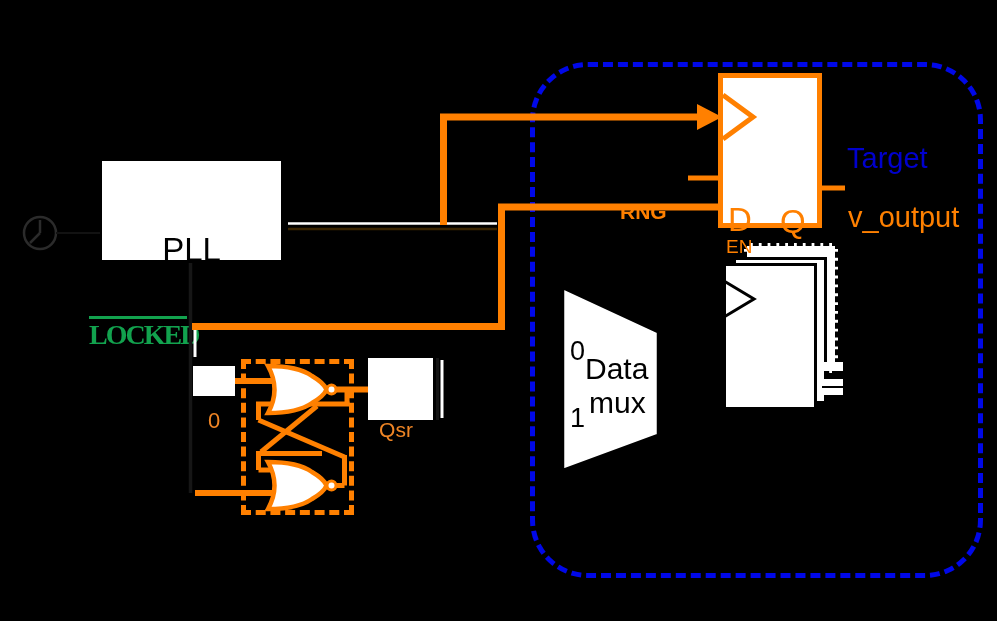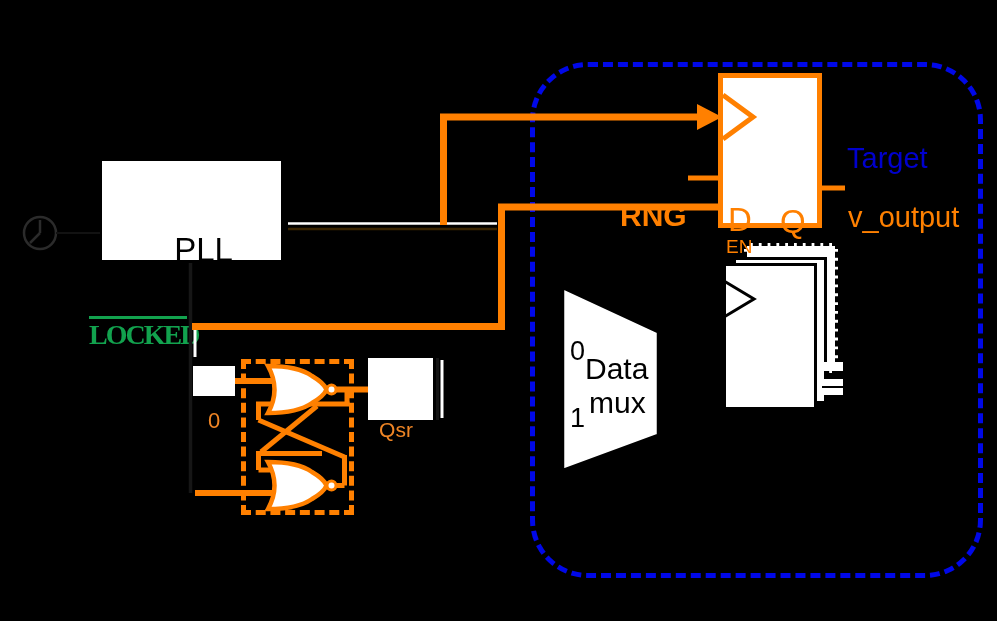--- a/index.html
+++ b/index.html
@@ -26,33 +26,33 @@
   <div class="dashbox" style="left:530px;top:62px;width:453px;height:516px;border:5px dashed #0008e8;border-radius:58px;"></div>
 
   <div class="dashbox" style="left:241px;top:359px;width:113px;height:156px;border:5px dashed #ff8000;"></div>
 
   <div class="box" style="left:718px;top:73px;width:104px;height:155px;border:5px solid #ff8000;"></div>
 
   <div class="box" style="left:744px;top:243px;width:94px;height:130px;border:3px dashed #000;"></div>
   <div class="box" style="left:733px;top:257px;width:94px;height:147px;border:3px solid #000;"></div>
   <div class="box" style="left:723px;top:263px;width:94px;height:147px;border:3px solid #000;"></div>
 
-  <div class="lbl" style="left:112px;top:194px;width:183px;text-align:center;font-size:33px;color:#000;">PLL</div>
+  <div class="lbl" style="left:100px;top:194px;width:183px;text-align:center;font-size:33px;color:#000;">PLL</div>
 
   <div class="lbl" style="left:89px;top:277px;width:98px;text-align:center;font-family:'Liberation Serif','DejaVu Serif',serif;
               font-weight:bold;font-size:28px;letter-spacing:-2px;color:#12a24e;
               border-top:3px solid #12a24e;padding-top:2px;">LOCKED</div>
 
   <div class="lbl" style="left:193px;top:371px;width:42px;text-align:center;font-size:22px;color:#ef8525;">0</div>
 
   <div class="lbl" style="left:368px;top:380px;width:56px;text-align:center;font-size:21px;color:#ef8525;">Qsr</div>
 
   <div class="lbl" style="left:847px;top:105px;font-size:29px;color:#0000cd;">Target</div>
 
-  <div class="lbl" style="left:620px;top:162px;font-size:30px;font-weight:bold;color:#ff8000;">RNG</div>
+  <div class="lbl" style="left:620px;top:162px;font-size:21px;font-weight:bold;color:#ff8000;">RNG</div>
 
   <div class="lbl" style="left:728px;top:164px;font-size:33px;color:#ff8000;">D</div>
   <div class="lbl" style="left:780px;top:166px;font-size:33px;color:#ff8000;">Q</div>
   <div class="lbl" style="left:726px;top:198px;font-size:19px;color:#ff8000;">EN</div>
 
   <div class="lbl" style="left:848px;top:164px;font-size:29px;font-weight:normal;color:#ff8000;text-align:right;">v_output</div>
 
   <div class="lbl" style="left:727px;top:366px;font-size:32px;color:#000;">D</div>
   <div class="lbl" style="left:779px;top:368px;font-size:32px;color:#000;">Q</div>
 

